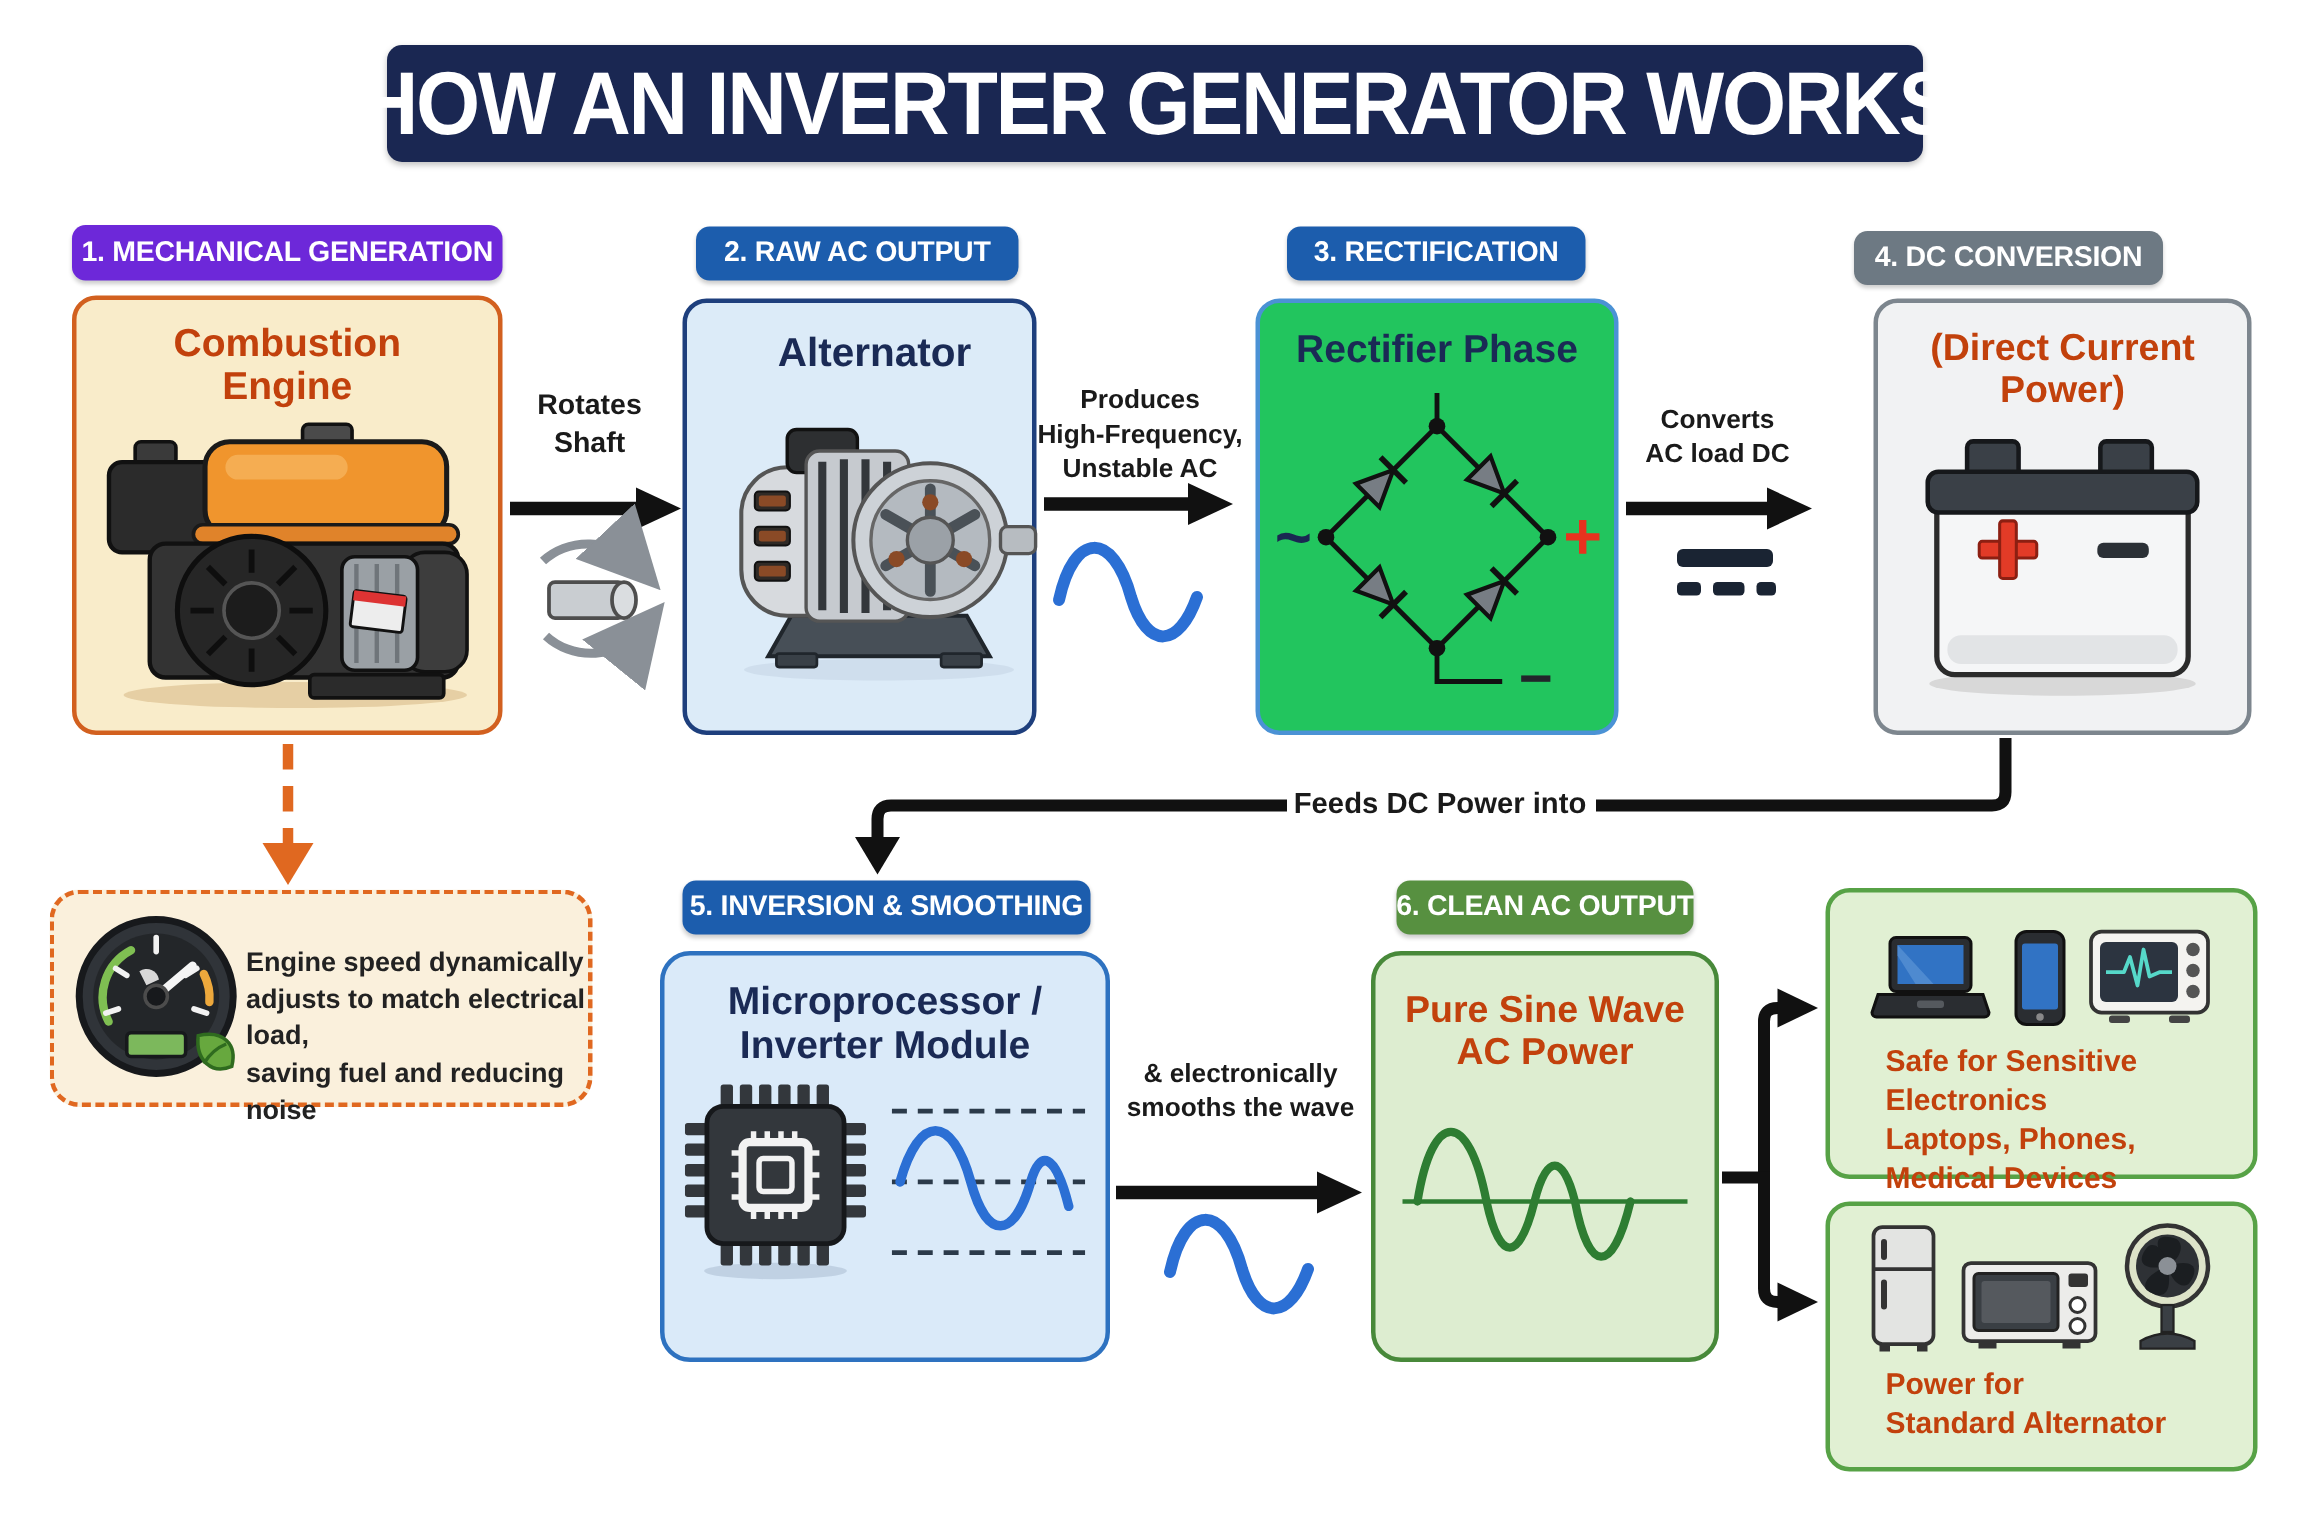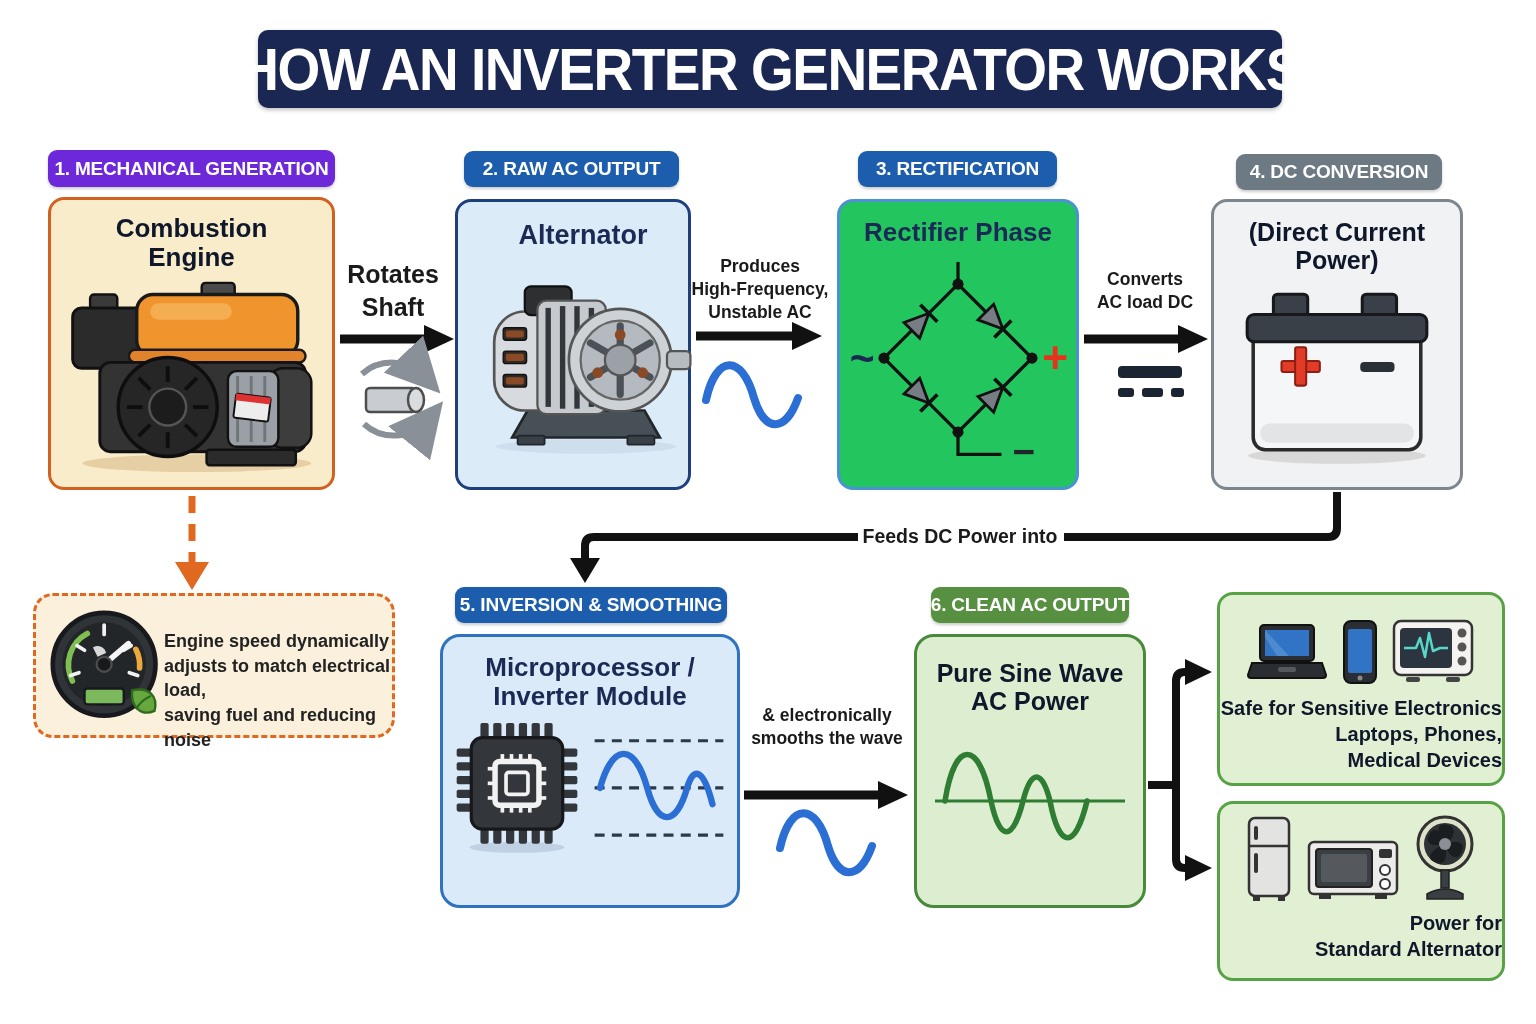--- a/index.html
+++ b/index.html
@@ -20,24 +20,24 @@
   .stepbox{border-radius:16px;box-sizing:border-box;}
   .box1{background:#f9ecca;border:3.5px solid #d2601f;}
   .box2{background:#dcebf8;border:3.5px solid #1e3f7d;padding-left:20px;}
   .box3{background:#22c55e;border:3.5px solid #4b92d5;}
   .box4{background:#f1f2f3;border:3.5px solid #7d868e;}
   .box5{background:#daeaf9;border:3.5px solid #2e72c0;border-radius:20px;}
   .box6{background:#ddedd0;border:3.5px solid #48893a;border-radius:20px;}
   .outbox{background:#e1f0d3;border:3.5px solid #57a246;border-radius:16px;box-sizing:border-box;}
   .ecobox{background:#faf0dc;border:3.5px dashed #e06820;border-radius:20px;box-sizing:border-box;}
   .box-title{font-weight:bold;text-align:center;line-height:1.12;}
-  .t-black{color:#0f172a;}
+  .t-black{color:#c2410c;}
   .t-navy{color:#1a2a55;}
   .conn-label{font-weight:bold;color:#1a1a1a;text-align:center;line-height:1.32;}
-  .out-text{font-weight:bold;color:#0f172a;text-align:right;font-size:20px;line-height:1.3;}
+  .out-text{font-weight:bold;color:#c2410c;text-align:left;font-size:20px;line-height:1.3;padding-left:37px;}
   .eco-text{font-weight:bold;color:#222;font-size:18px;line-height:1.37;text-align:left;}
   .icon-row{display:flex;align-items:flex-end;justify-content:center;gap:14px;}
   svg{display:block;}
 </style>
 </head>
 <body>
 
 <svg class="abs" style="left:0;top:0;z-index:1;pointer-events:none;" width="1536" height="1024" viewBox="0 0 1536 1024">
   <defs>
     <marker id="gah" markerWidth="9" markerHeight="9" refX="5" refY="4.5" orient="auto">
@@ -140,21 +140,21 @@
     </g>
     <circle cx="110" cy="132" r="19" fill="#1c1c1c" stroke="#555" stroke-width="2.5"></circle>
     <g transform="rotate(7 196 132)">
       <rect x="179" y="120" width="36" height="25" rx="2" fill="#ededed" stroke="#111" stroke-width="2"></rect>
       <rect x="179" y="120" width="36" height="7" fill="#d33"></rect>
     </g>
     <rect x="150" y="176" width="92" height="16" rx="3" fill="#2b2b2b" stroke="#111" stroke-width="2.5"></rect>
   </svg>
 </div>
 
-<div class="abs conn-label" style="left:335px;top:258px;width:116px;font-size:25px;z-index:2;">
+<div class="abs conn-label" style="left:335px;top:258px;width:116px;font-size:19px;z-index:2;">
     <div>Rotates</div>
     <div>Shaft</div>
   </div>
 
 <div class="abs badge blue" style="left:464px;top:151px;width:215px;height:36px;z-index:2;">
   <span>2. RAW AC OUTPUT</span>
 </div>
 <div class="abs stepbox box2" style="left:455px;top:199px;width:236px;height:291px;z-index:2;">
   <div class="box-title t-navy" style="margin-top:18px;font-size:27px;">
       <div>Alternator</div>
@@ -253,21 +253,21 @@
 </div>
 
 <div class="abs conn-label" style="left:1085px;top:268px;width:120px;font-size:17.5px;z-index:2;">
     <div>Converts</div>
     <div>AC load DC</div>
   </div>
 
 <div class="abs badge gray" style="left:1236px;top:154px;width:206px;height:36px;z-index:2;">
   <span>4. DC CONVERSION</span>
 </div>
-<div class="abs stepbox box4" style="left:1211px;top:199px;width:252px;height:291px;z-index:2;">
+<div class="abs stepbox box4" style="left:1249px;top:199px;width:252px;height:291px;z-index:2;">
   <div class="box-title t-black" style="margin-top:16px;font-size:25px;">
       <div>(Direct Current</div>
       <div>Power)</div>
     </div>
   <svg width="212" height="186" viewBox="0 0 210 184" style="margin:6px auto 0;">
     <ellipse cx="105" cy="174" rx="88" ry="8" fill="#d8d8d8"></ellipse>
     <rect x="42" y="14" width="34" height="26" rx="4" fill="#3a4047" stroke="#16181b" stroke-width="3"></rect>
     <rect x="130" y="14" width="34" height="26" rx="4" fill="#3a4047" stroke="#16181b" stroke-width="3"></rect>
     <rect x="22" y="48" width="166" height="120" rx="12" fill="#f5f6f7" stroke="#2b2b2b" stroke-width="3.5"></rect>
     <rect x="29" y="142" width="152" height="19" rx="9" fill="#e2e4e6"></rect>

